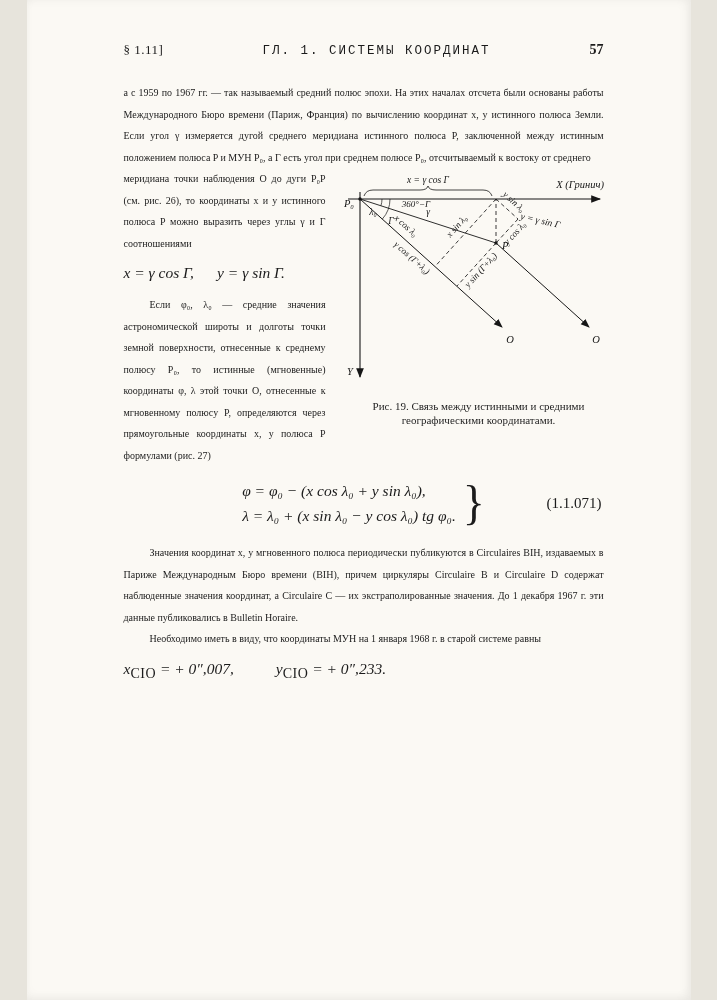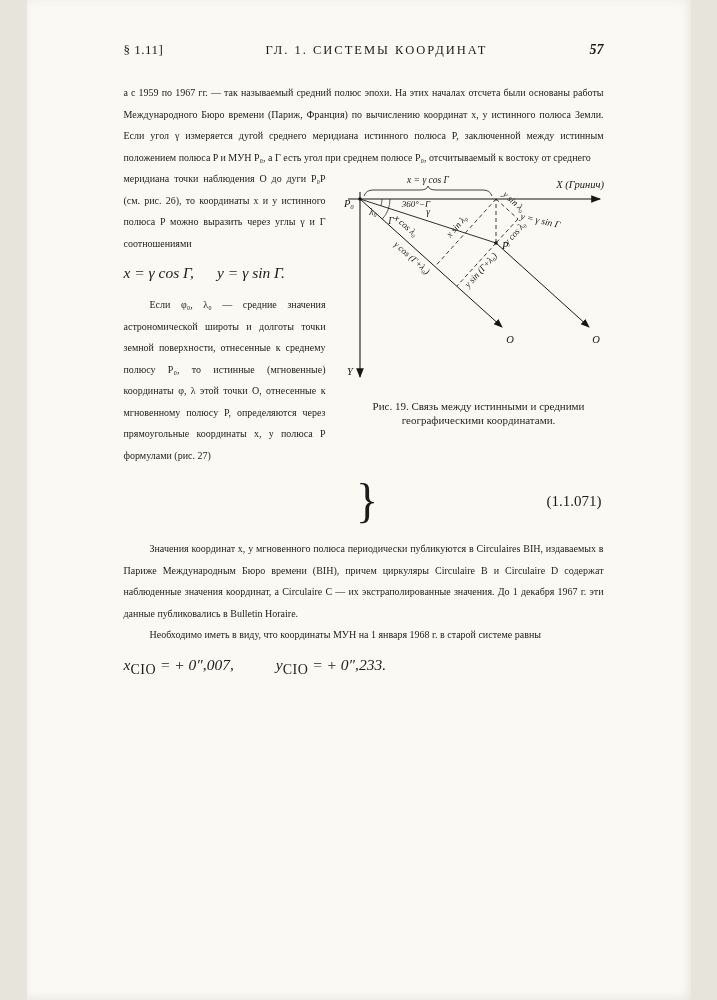--- a/index.html
+++ b/index.html
@@ -5,22 +5,22 @@
   html,body{margin:0;padding:0;background:#e7e4dc;}
   .page{
     width:664px;height:1000px;margin:0 auto;position:relative;
     background:#fbf9f4;color:#1b1b1b;box-sizing:border-box;
     padding:42px 87px 0 97px;
     font-family:"Liberation Serif","DejaVu Serif",serif;
     box-shadow:inset -4px 0 10px rgba(0,0,0,0.05), inset 0 -4px 10px rgba(0,0,0,0.03);
   }
   .header{display:flex;justify-content:space-between;align-items:baseline;margin-bottom:24px;}
   .h-sec{font-size:13px;letter-spacing:.5px;}
-  .h-title{font-size:12.5px;letter-spacing:2px;}
-  .h-page{font-size:14px;font-weight:bold;font-style:italic;}
+  .h-title{font-size:12.5px;letter-spacing:2px;font-family:Liberation Mono, monospace;}
+  .h-page{font-size:14px;font-weight:bold;}
   .para{margin:0;font-size:10px;line-height:21.5px;text-align:justify;}
   .indent{text-indent:26px;}
   .formula{font-style:italic;font-size:15.5px;margin:10px 0 12px;white-space:nowrap;}
   .formula sub{font-style:normal;font-size:14px;letter-spacing:.5px;}
   .fgap{display:inline-block;width:42px;}
   .fig{float:right;width:278px;margin:3px -14px 8px 14px;}
   .fig figcaption{font-size:11px;line-height:13.5px;text-align:center;margin-top:7px;padding:0 6px;color:#1f1f1f;}
   .fig svg{display:block;}
   .fig text{font-family:"Liberation Serif","DejaVu Serif",serif;font-style:italic;fill:#161616;}
   .t10{font-size:10.5px;}
@@ -103,20 +103,24 @@
       <figcaption>Рис. 19. Связь между истинными и средними географическими координатами.</figcaption>
     </figure>
 
     <p class="para">меридиана точки наблюдения O до дуги P₀P (см. рис. 26), то координаты x и y истинного полюса P можно выразить через углы γ и Γ соотношениями</p>
 
     <div class="formula">x = γ cos Γ,  y = γ sin Γ.</div>
 
     <p class="para indent">Если φ₀, λ₀ — средние значения астрономической широты и долготы точки земной поверхности, отнесенные к среднему полюсу P₀, то истинные (мгновенные) координаты φ, λ этой точки O, отнесенные к мгновенному полюсу P, определяются через прямоугольные координаты x, y полюса P формулами (рис. 27)</p>
 
     <div class="eqblock">
+      <div class="eqlines">
+        <div class="eqline">φ = φ₀ − (x cos λ₀ + y sin λ₀),</div>
+        <div class="eqline">λ = λ₀ + (x sin λ₀ − y cos λ₀) tg φ₀.</div>
+      </div>
       <div class="brace">}</div>
       <div class="eqnum">(1.1.071)</div>
     </div>
 
     <p class="para indent">Значения координат x, y мгновенного полюса периодически публикуются в Circulaires BIH, издаваемых в Париже Международным Бюро времени (BIH), причем циркуляры Circulaire B и Circulaire D содержат наблюденные значения координат, а Circulaire C — их экстраполированные значения. До 1 декабря 1967 г. эти данные публиковались в Bulletin Horaire.</p>
 
     <p class="para indent">Необходимо иметь в виду, что координаты МУН на 1 января 1968 г. в старой системе равны</p>
 
     <div class="formula">
       <span>x</span><sub>CIO</sub><span> = + 0″,007,</span><span class="fgap"></span><span>y</span><sub>CIO</sub><span> = + 0″,233.</span>

